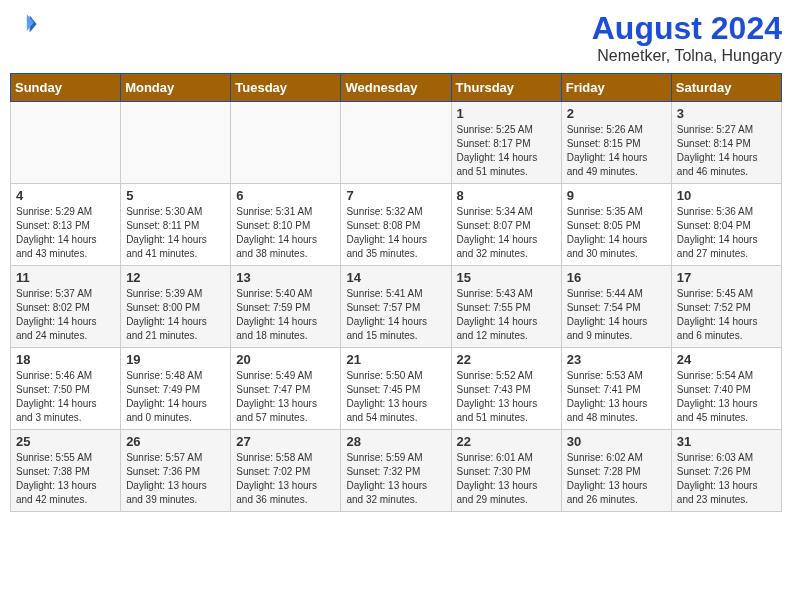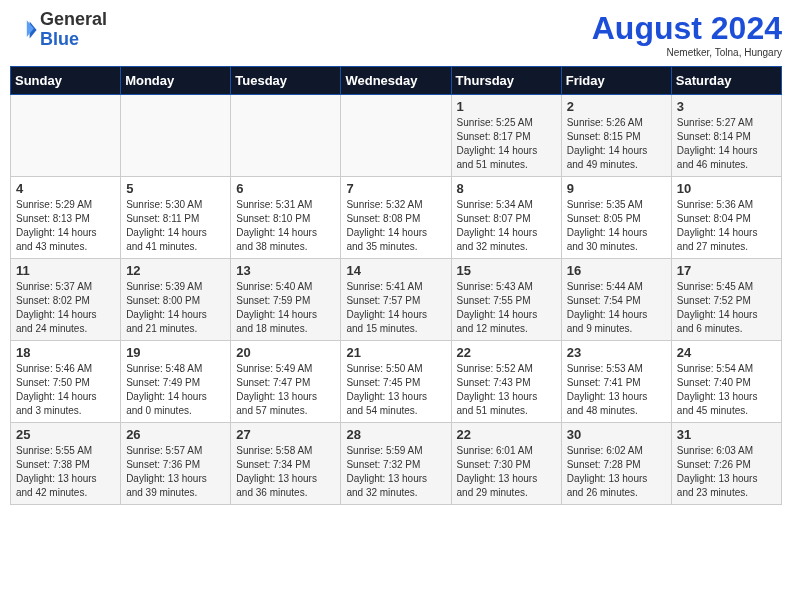--- a/index.html
+++ b/index.html
@@ -34,29 +34,29 @@
     }
     .title-block {
       text-align: right;
     }
     .month-year {
       font-size: 32px;
       font-weight: bold;
       color: #1d4ed8;
     }
     .location {
-      font-size: 10px;
+      font-size: 16px;
       color: #333;
     }
     .calendar {
       width: 100%;
       border-collapse: collapse;
     }
     .calendar th {
-      background: #0f172a;
+      background: #a16207;
       color: #fff;
       font-size: 13px;
       font-weight: bold;
       padding: 6px 4px;
       text-align: left;
       border: 1px solid #1a4fa8;
     }
     .calendar td {
       border: 1px solid #ccc;
       vertical-align: top;
@@ -90,24 +90,20 @@
   </style>
 </head>
 <body>
 
 <div class="header">
   <div class="logo">
     <svg class="logo-icon" viewBox="0 0 40 40">
       <polygon points="28,8 38,20 28,32" fill="#2563c7"></polygon>
       <polygon points="24,6 34,18 24,30" fill="#5a9ef5"></polygon>
     </svg>
-    <div class="logo-text">
-      <span class="logo-general">General</span><br>
-      <span class="logo-blue">Blue</span>
-    </div>
   </div>
   <div class="title-block">
     <div class="month-year">August 2024</div>
     <div class="location">Nemetker, Tolna, Hungary</div>
   </div>
 </div>
 
 <table class="calendar">
   <thead>
     <tr>
@@ -312,21 +308,21 @@
         <td>
           <span class="day-num">26</span>
           <div class="day-info" style="white-space: pre-line;">Sunrise: 5:57 AM
 Sunset: 7:36 PM
 Daylight: 13 hours
 and 39 minutes.</div>
         </td>
         <td>
           <span class="day-num">27</span>
           <div class="day-info" style="white-space: pre-line;">Sunrise: 5:58 AM
-Sunset: 7:34 PM
+Sunset: 7:02 PM
 Daylight: 13 hours
 and 36 minutes.</div>
         </td>
         <td>
           <span class="day-num">28</span>
           <div class="day-info" style="white-space: pre-line;">Sunrise: 5:59 AM
 Sunset: 7:32 PM
 Daylight: 13 hours
 and 32 minutes.</div>
         </td>

